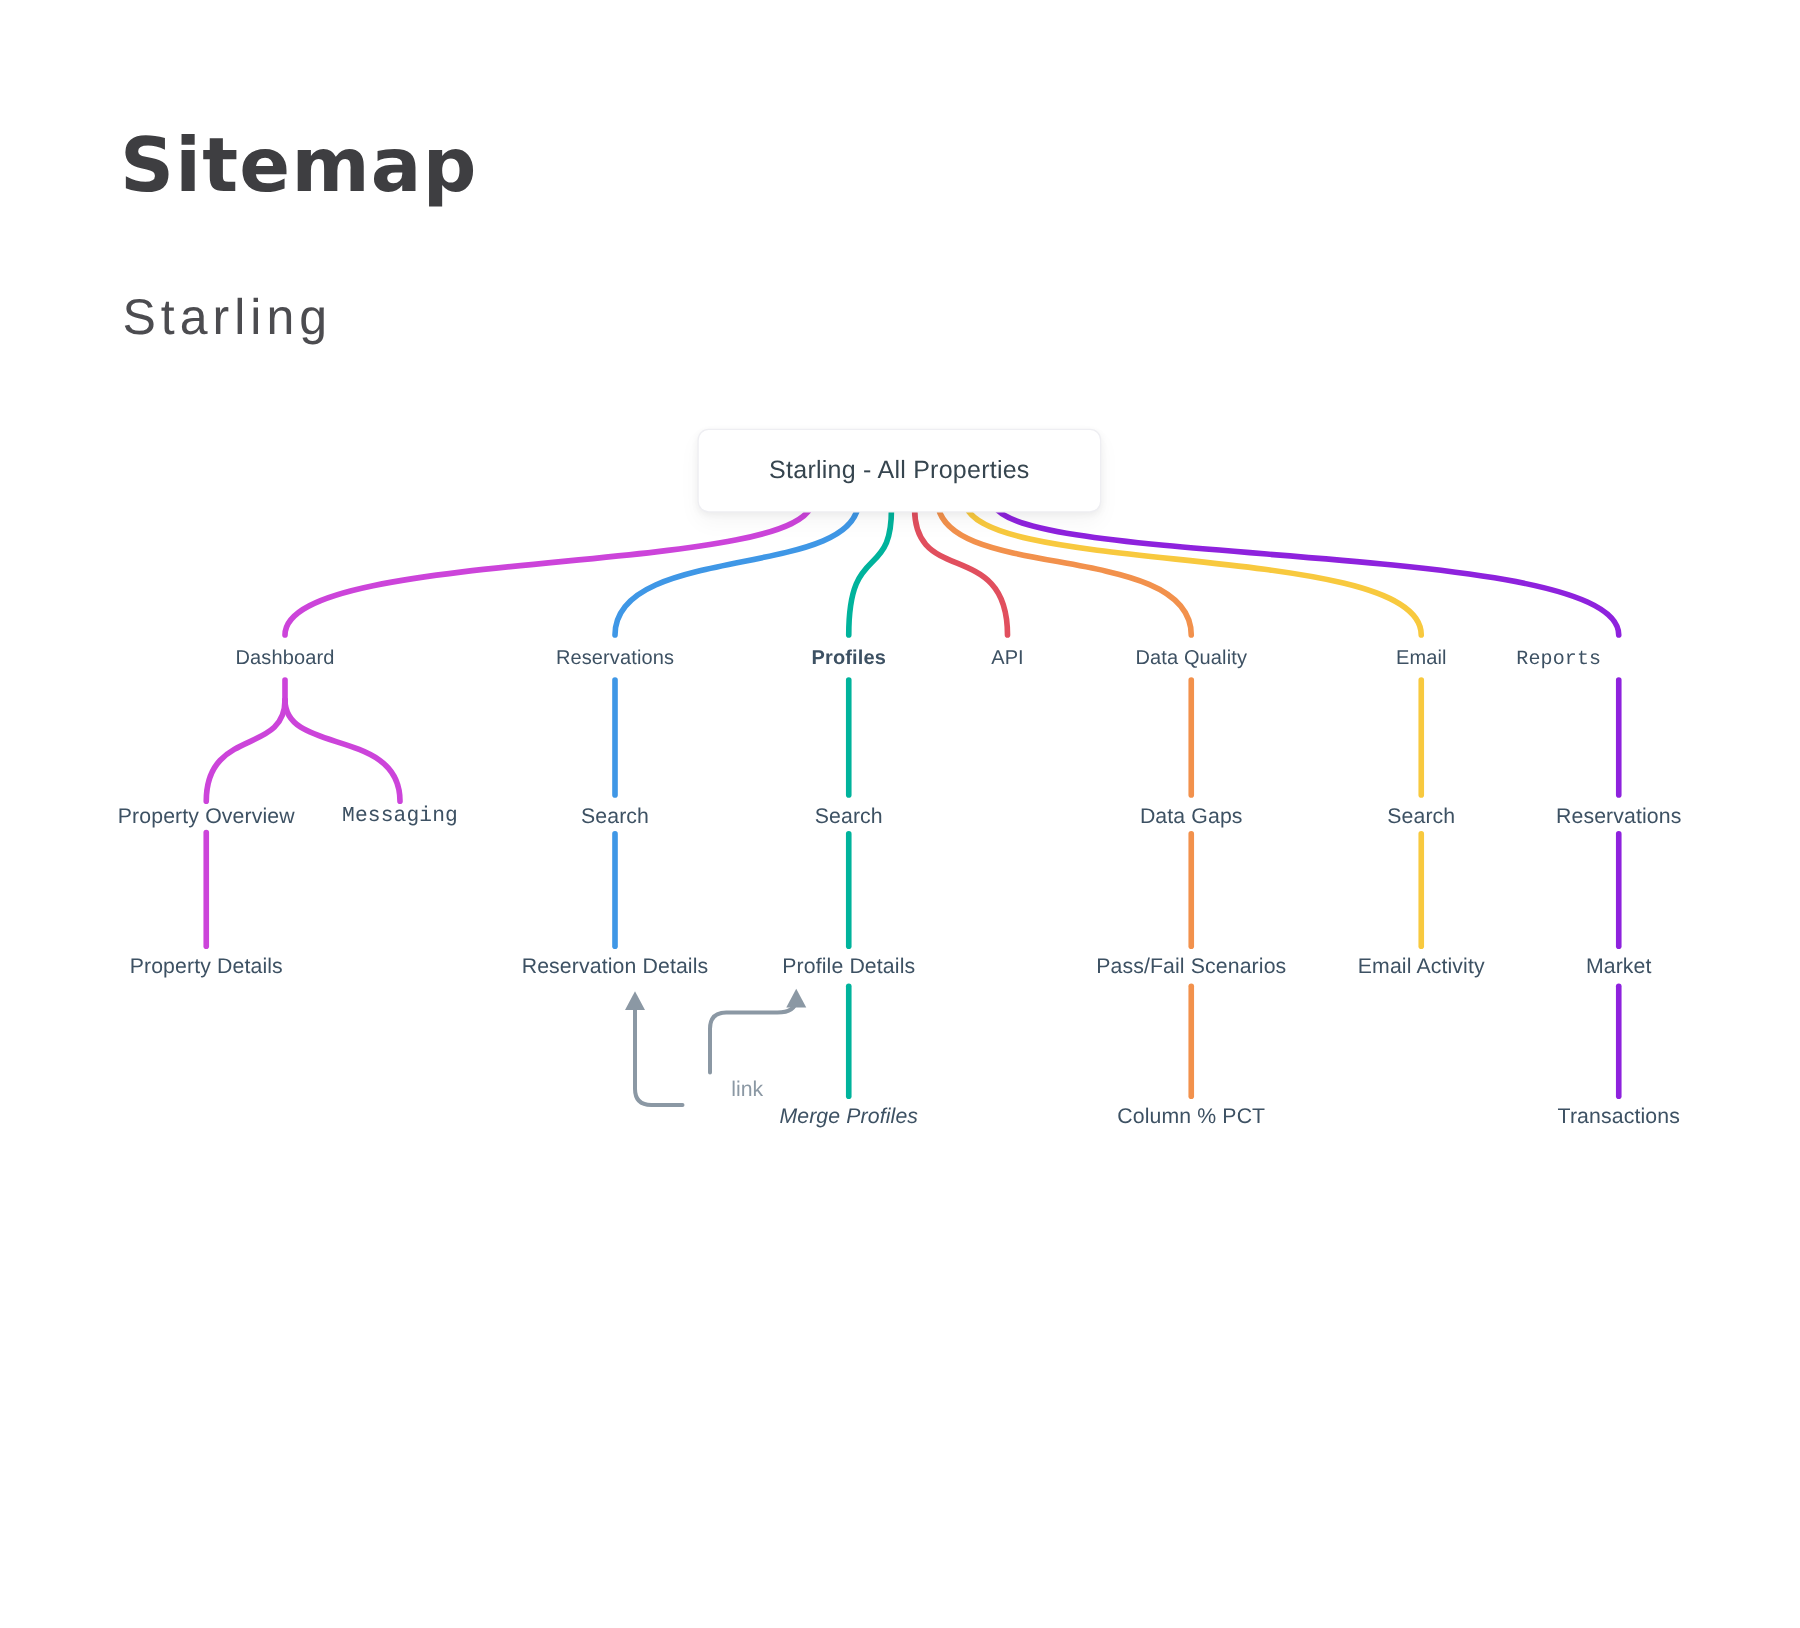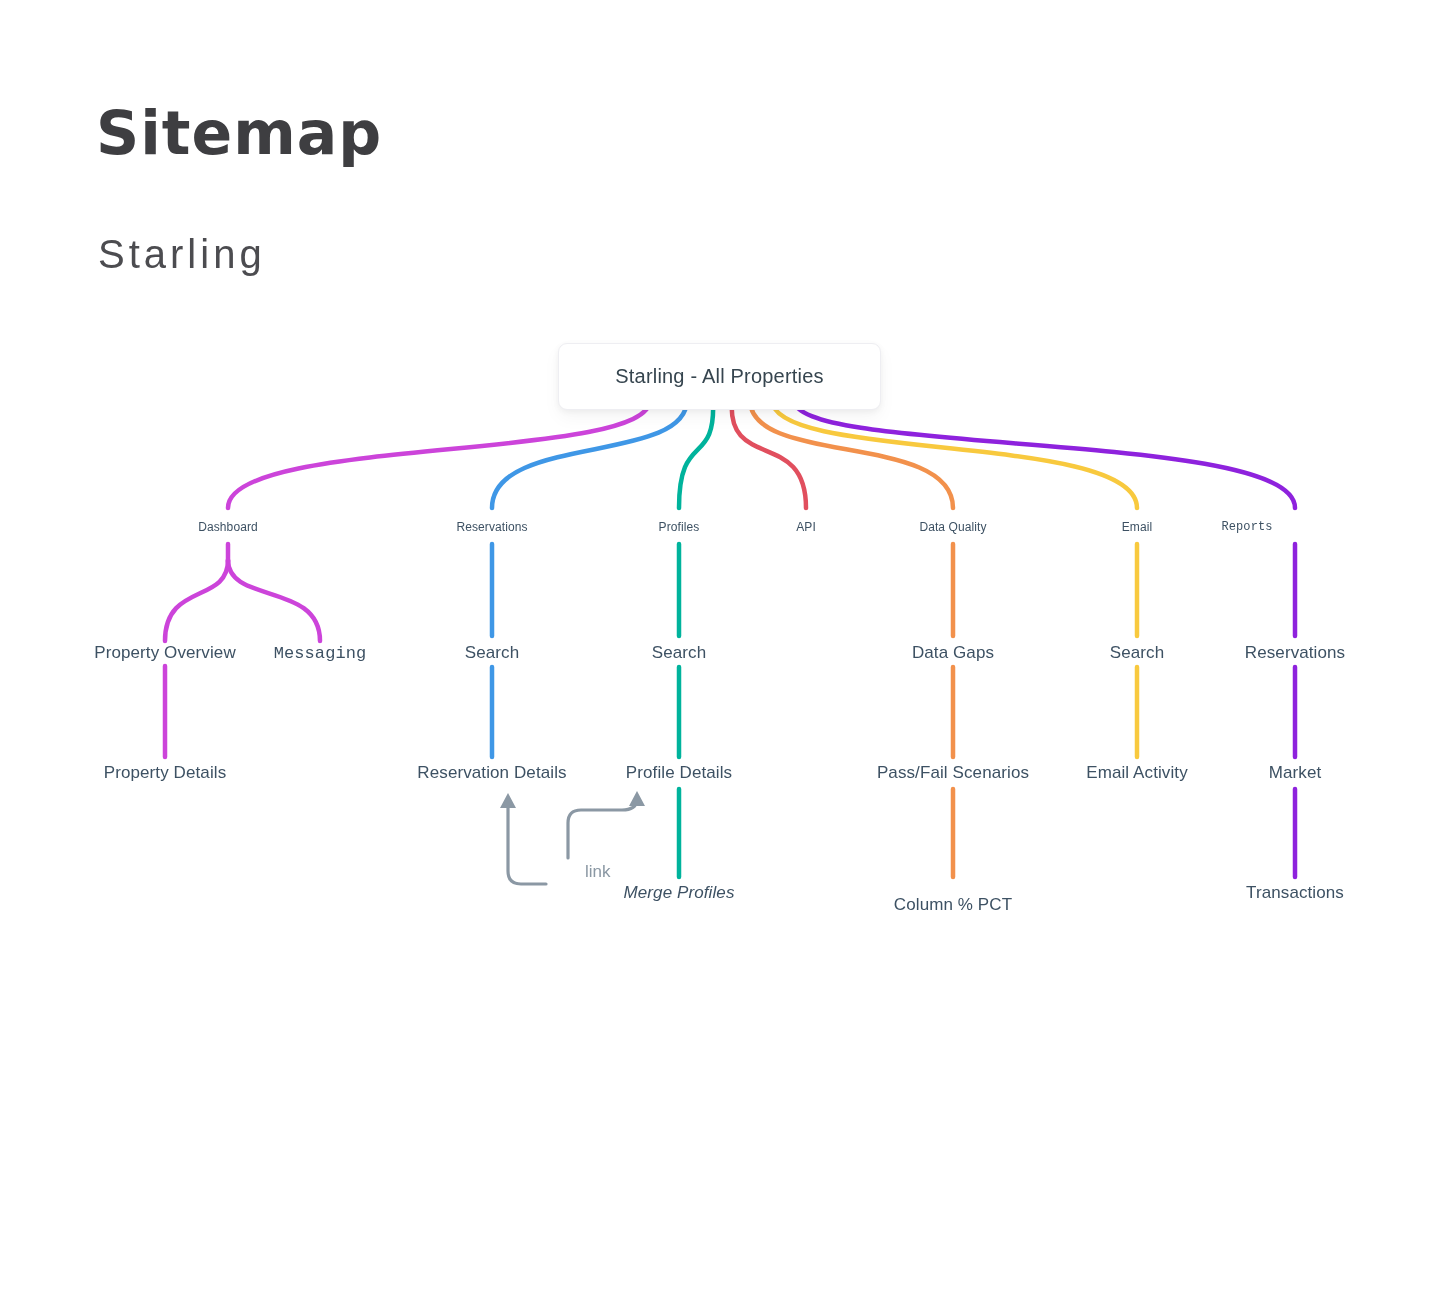--- a/index.html
+++ b/index.html
@@ -29,21 +29,21 @@
     box-shadow:0 2px 6px rgba(0,0,0,0.05),0 8px 18px rgba(0,0,0,0.04);
     display:flex;align-items:center;justify-content:center;
   }
   .root-card .root-label{
     font-size:20px;font-weight:400;color:var(--root-text);letter-spacing:0.2px;white-space:nowrap;
   }
   .node{
     position:absolute;transform:translate(-50%,-50%);z-index:3;
     font-size:17px;font-weight:500;color:var(--node-text);white-space:nowrap;letter-spacing:0.1px;
   }
-  .node.l1{font-size:12px;}
+  .node.l1{font-size:16px;}
   .link-label{
     position:absolute;transform:translate(0,-50%);z-index:3;
     font-size:17px;font-weight:500;color:var(--link-gray);white-space:nowrap;margin-left:32px;
   }
 </style>
 </head>
 <body>
 
 <div class="stage">
 
@@ -88,21 +88,21 @@
     <path class="arrow" d="M 568 858 L 568 823 Q 568 810 581 810 L 622 810 Q 636 810 637 800" stroke="#8b98a4"></path>
     <polygon points="637,791 629,806 645,806" fill="#8b98a4"></polygon>
   </svg>
 
   <div class="root-card">
     <span class="root-label">Starling - All Properties</span>
   </div>
 
   <div class="node l1" style="left:228px;top:527px;">Dashboard</div>
   <div class="node l1" style="left:492px;top:527px;">Reservations</div>
-  <div class="node l1" style="left:679px;top:527px;">Profiles</div>
+  <div class="node l1" style="left:679px;top:527px;font-weight:bold;">Profiles</div>
   <div class="node l1" style="left:806px;top:527px;">API</div>
   <div class="node l1" style="left:953px;top:527px;">Data Quality</div>
   <div class="node l1" style="left:1137px;top:527px;">Email</div>
   <div class="node l1" style="left:1247px;top:527px;font-family:Liberation Mono, monospace;">Reports</div>
 
   <div class="node" style="left:165px;top:653px;text-align:right;">Property Overview</div>
   <div class="node" style="left:320px;top:653px;font-family:Liberation Mono, monospace;">Messaging</div>
   <div class="node" style="left:492px;top:653px;">Search</div>
   <div class="node" style="left:679px;top:653px;">Search</div>
   <div class="node" style="left:953px;top:653px;">Data Gaps</div>
@@ -110,18 +110,18 @@
   <div class="node" style="left:1295px;top:653px;">Reservations</div>
 
   <div class="node" style="left:165px;top:773px;">Property Details</div>
   <div class="node" style="left:492px;top:773px;">Reservation Details</div>
   <div class="node" style="left:679px;top:773px;">Profile Details</div>
   <div class="node" style="left:953px;top:773px;">Pass/Fail Scenarios</div>
   <div class="node" style="left:1137px;top:773px;">Email Activity</div>
   <div class="node" style="left:1295px;top:773px;">Market</div>
 
   <div class="node" style="left:679px;top:893px;font-style:italic;">Merge Profiles</div>
-  <div class="node" style="left:953px;top:893px;margin-top:12px;">Column % PCT</div>
+  <div class="node" style="left:953px;top:893px;">Column % PCT</div>
   <div class="node" style="left:1295px;top:893px;">Transactions</div>
 
   <div class="link-label" style="left:553px;top:872px;">link</div>
 
 </div>
 
 </body></html>

